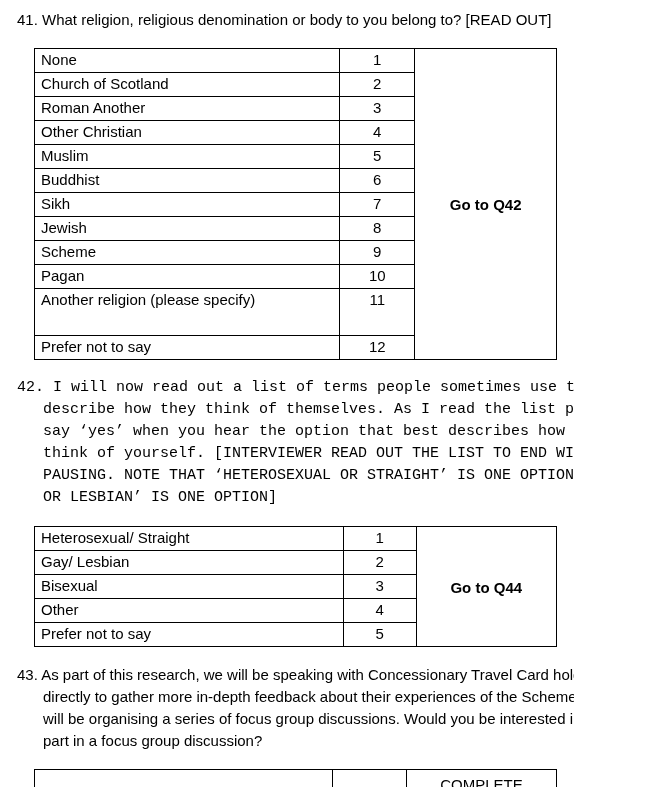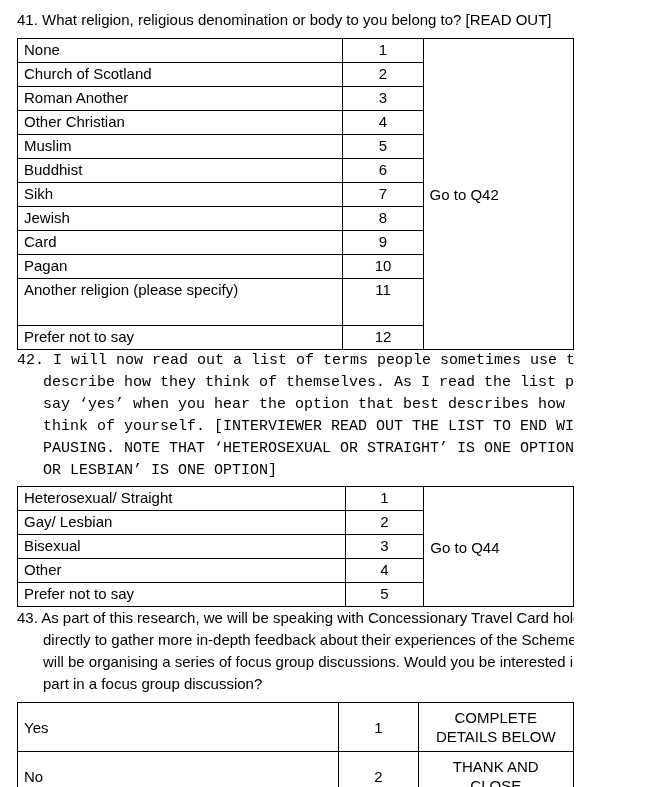--- a/index.html
+++ b/index.html
@@ -23,42 +23,43 @@
   .question {
     width: 586px;
     margin: 0;
     padding-left: 26px;
     text-indent: -26px;
   }
   .q-mb-md { margin-bottom: 7px; }
   table.opt-table {
     border-collapse: collapse;
     table-layout: fixed;
-    margin: 0;
+    margin: 17px;
   }
   table.opt-table td {
     border: 1.5px solid #000000;
     overflow: hidden;
   }
   col.col-label   { width: 357px; }
   col.col-code    { width: 88px;  }
   col.col-routing { width: 164px; }
 
   
   .rows-compact td {
     height: 22px;
     vertical-align: top;
     line-height: 20px;
     padding: 1px 6px 0 6px;
   }
   .rows-compact tr.tall td { height: 45px; }
   .rows-compact td.code { text-align: center; padding-left: 0; padding-right: 0; }
   .rows-compact td.routing {
+    text-align: center;
     vertical-align: middle;
-    font-weight: normal;
+    font-weight: bold;
     line-height: 19px;
   }
 
   
   .rows-wide td {
     height: 44px;
     vertical-align: middle;
     line-height: 19px;
     padding: 2px 6px;
   }
@@ -116,21 +117,21 @@
     </tr>
     <tr>
       <td class="label">Sikh</td>
       <td class="code">7</td>
     </tr>
     <tr>
       <td class="label">Jewish</td>
       <td class="code">8</td>
     </tr>
     <tr>
-      <td class="label">Card</td>
+      <td class="label">Scheme</td>
       <td class="code">9</td>
     </tr>
     <tr>
       <td class="label">Pagan</td>
       <td class="code">10</td>
     </tr>
     <tr class="tall">
       <td class="label">Another religion (please specify)</td>
       <td class="code">11</td>
     </tr>

